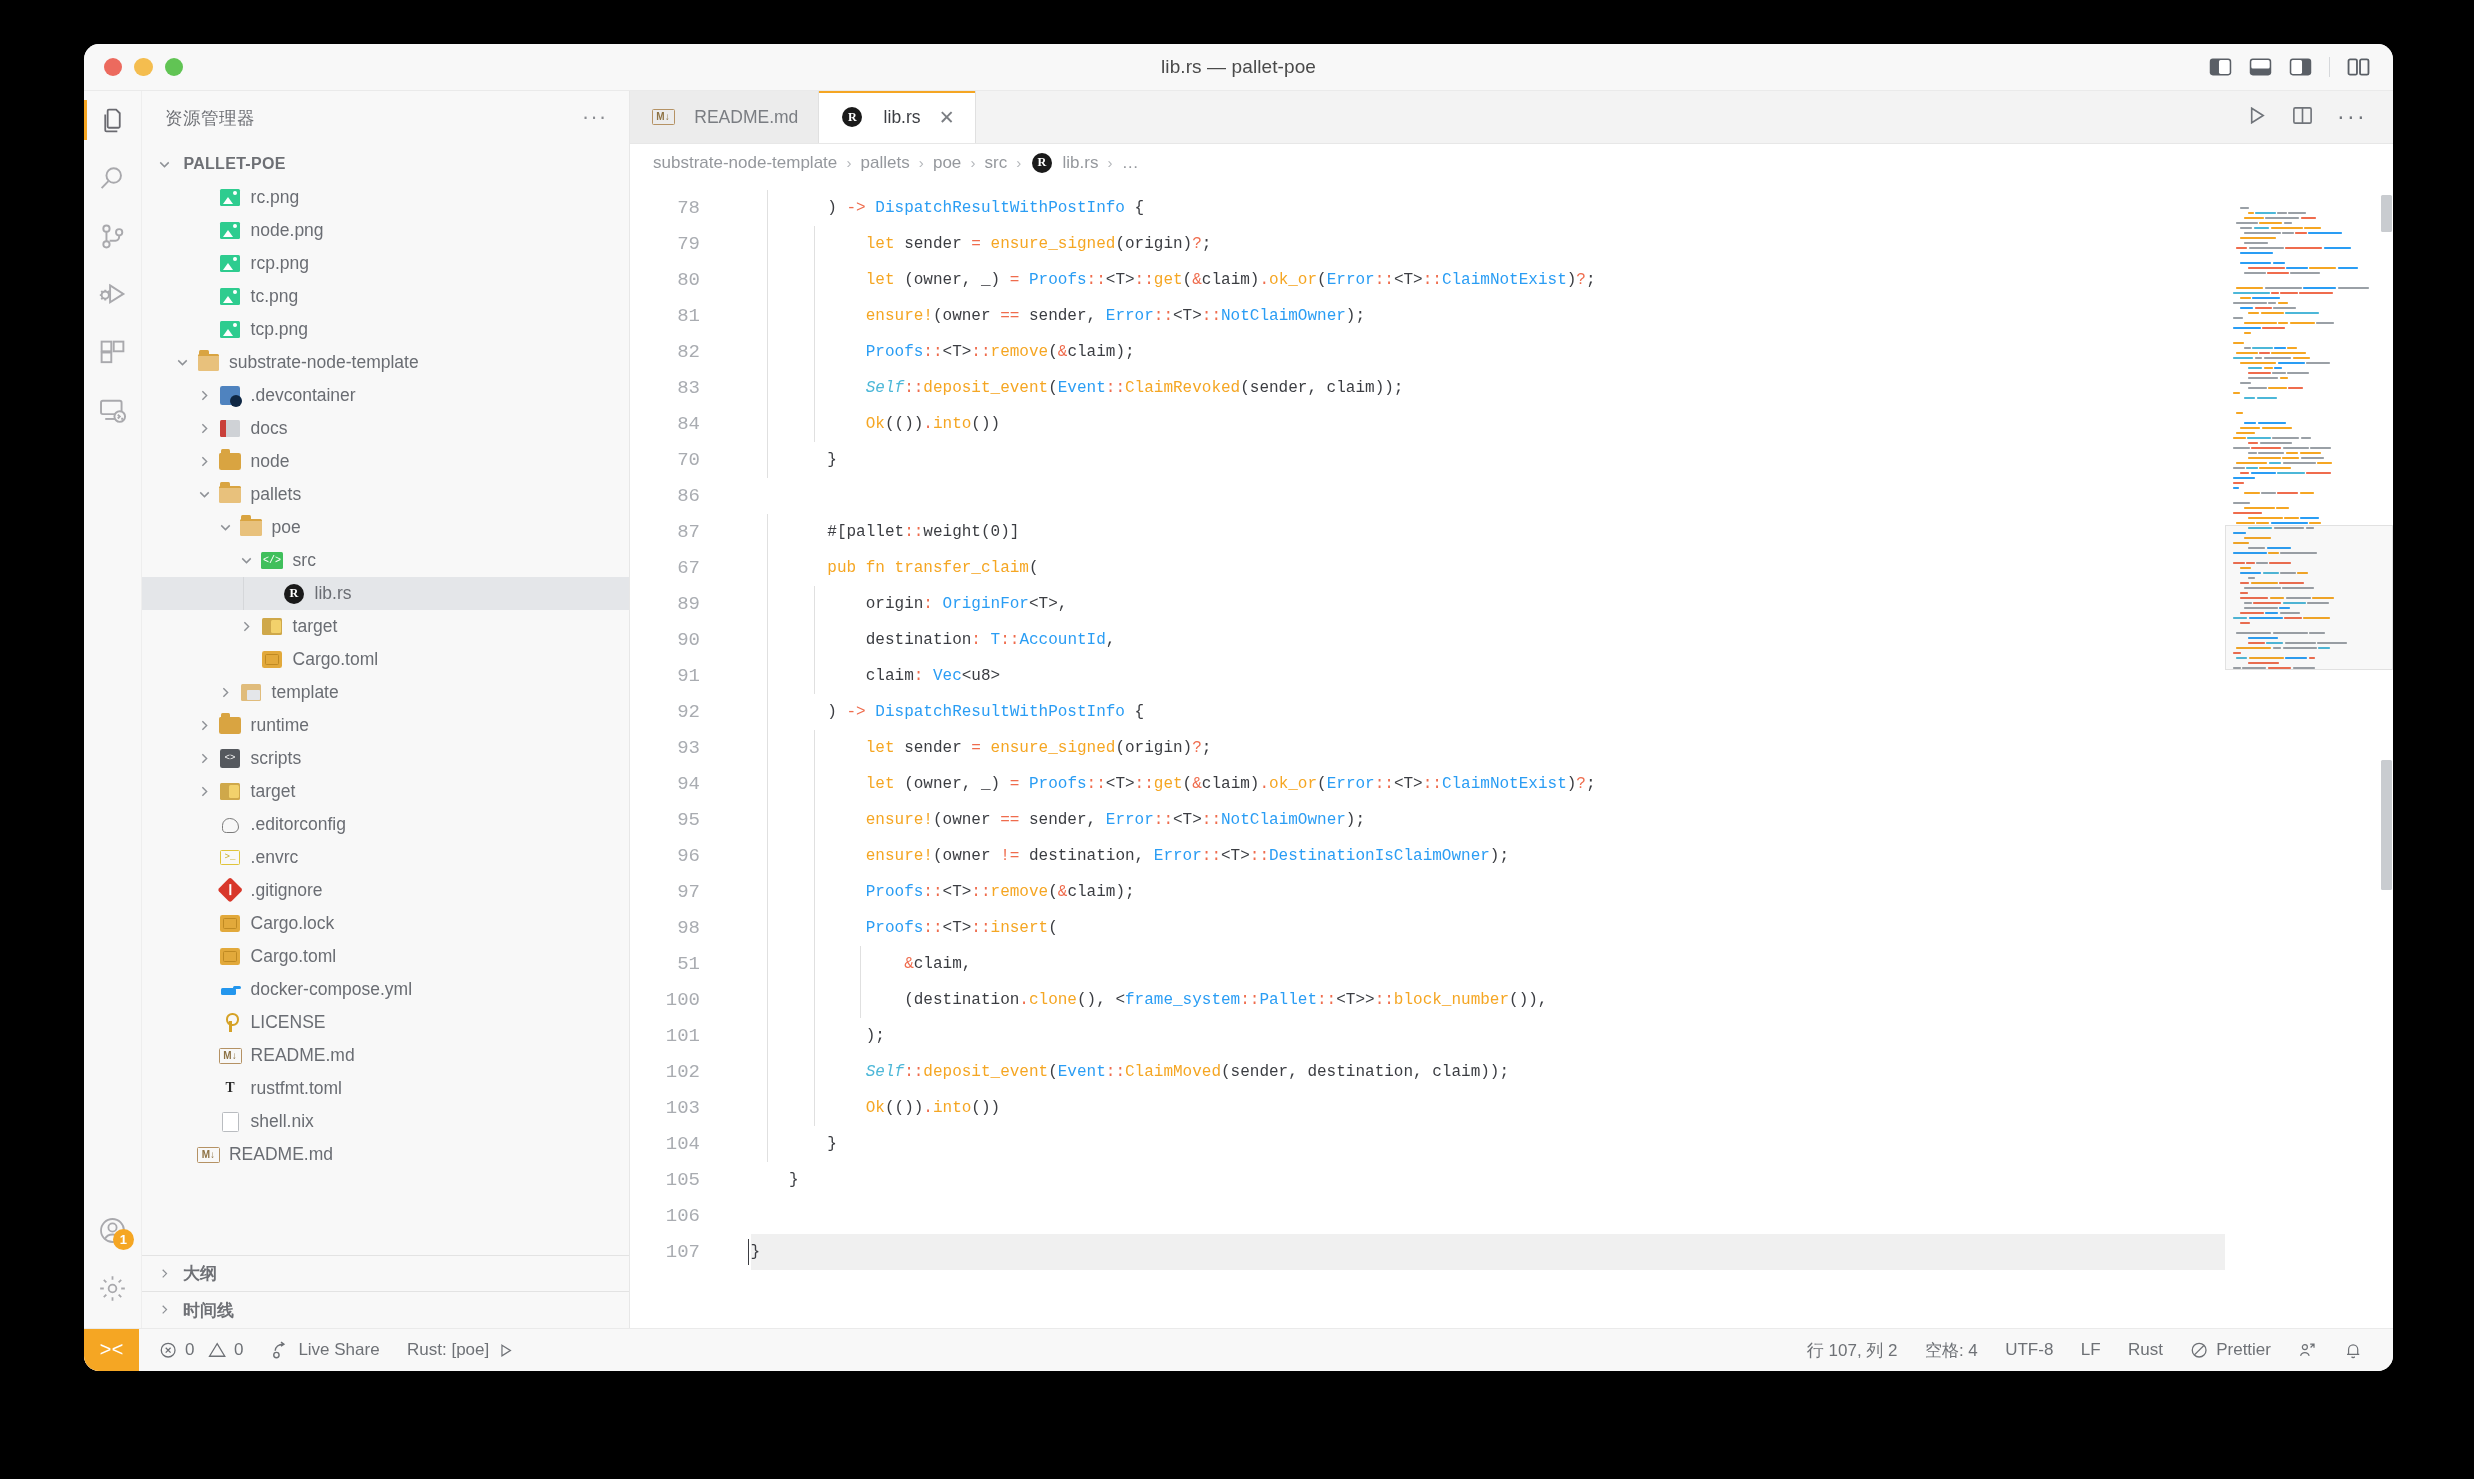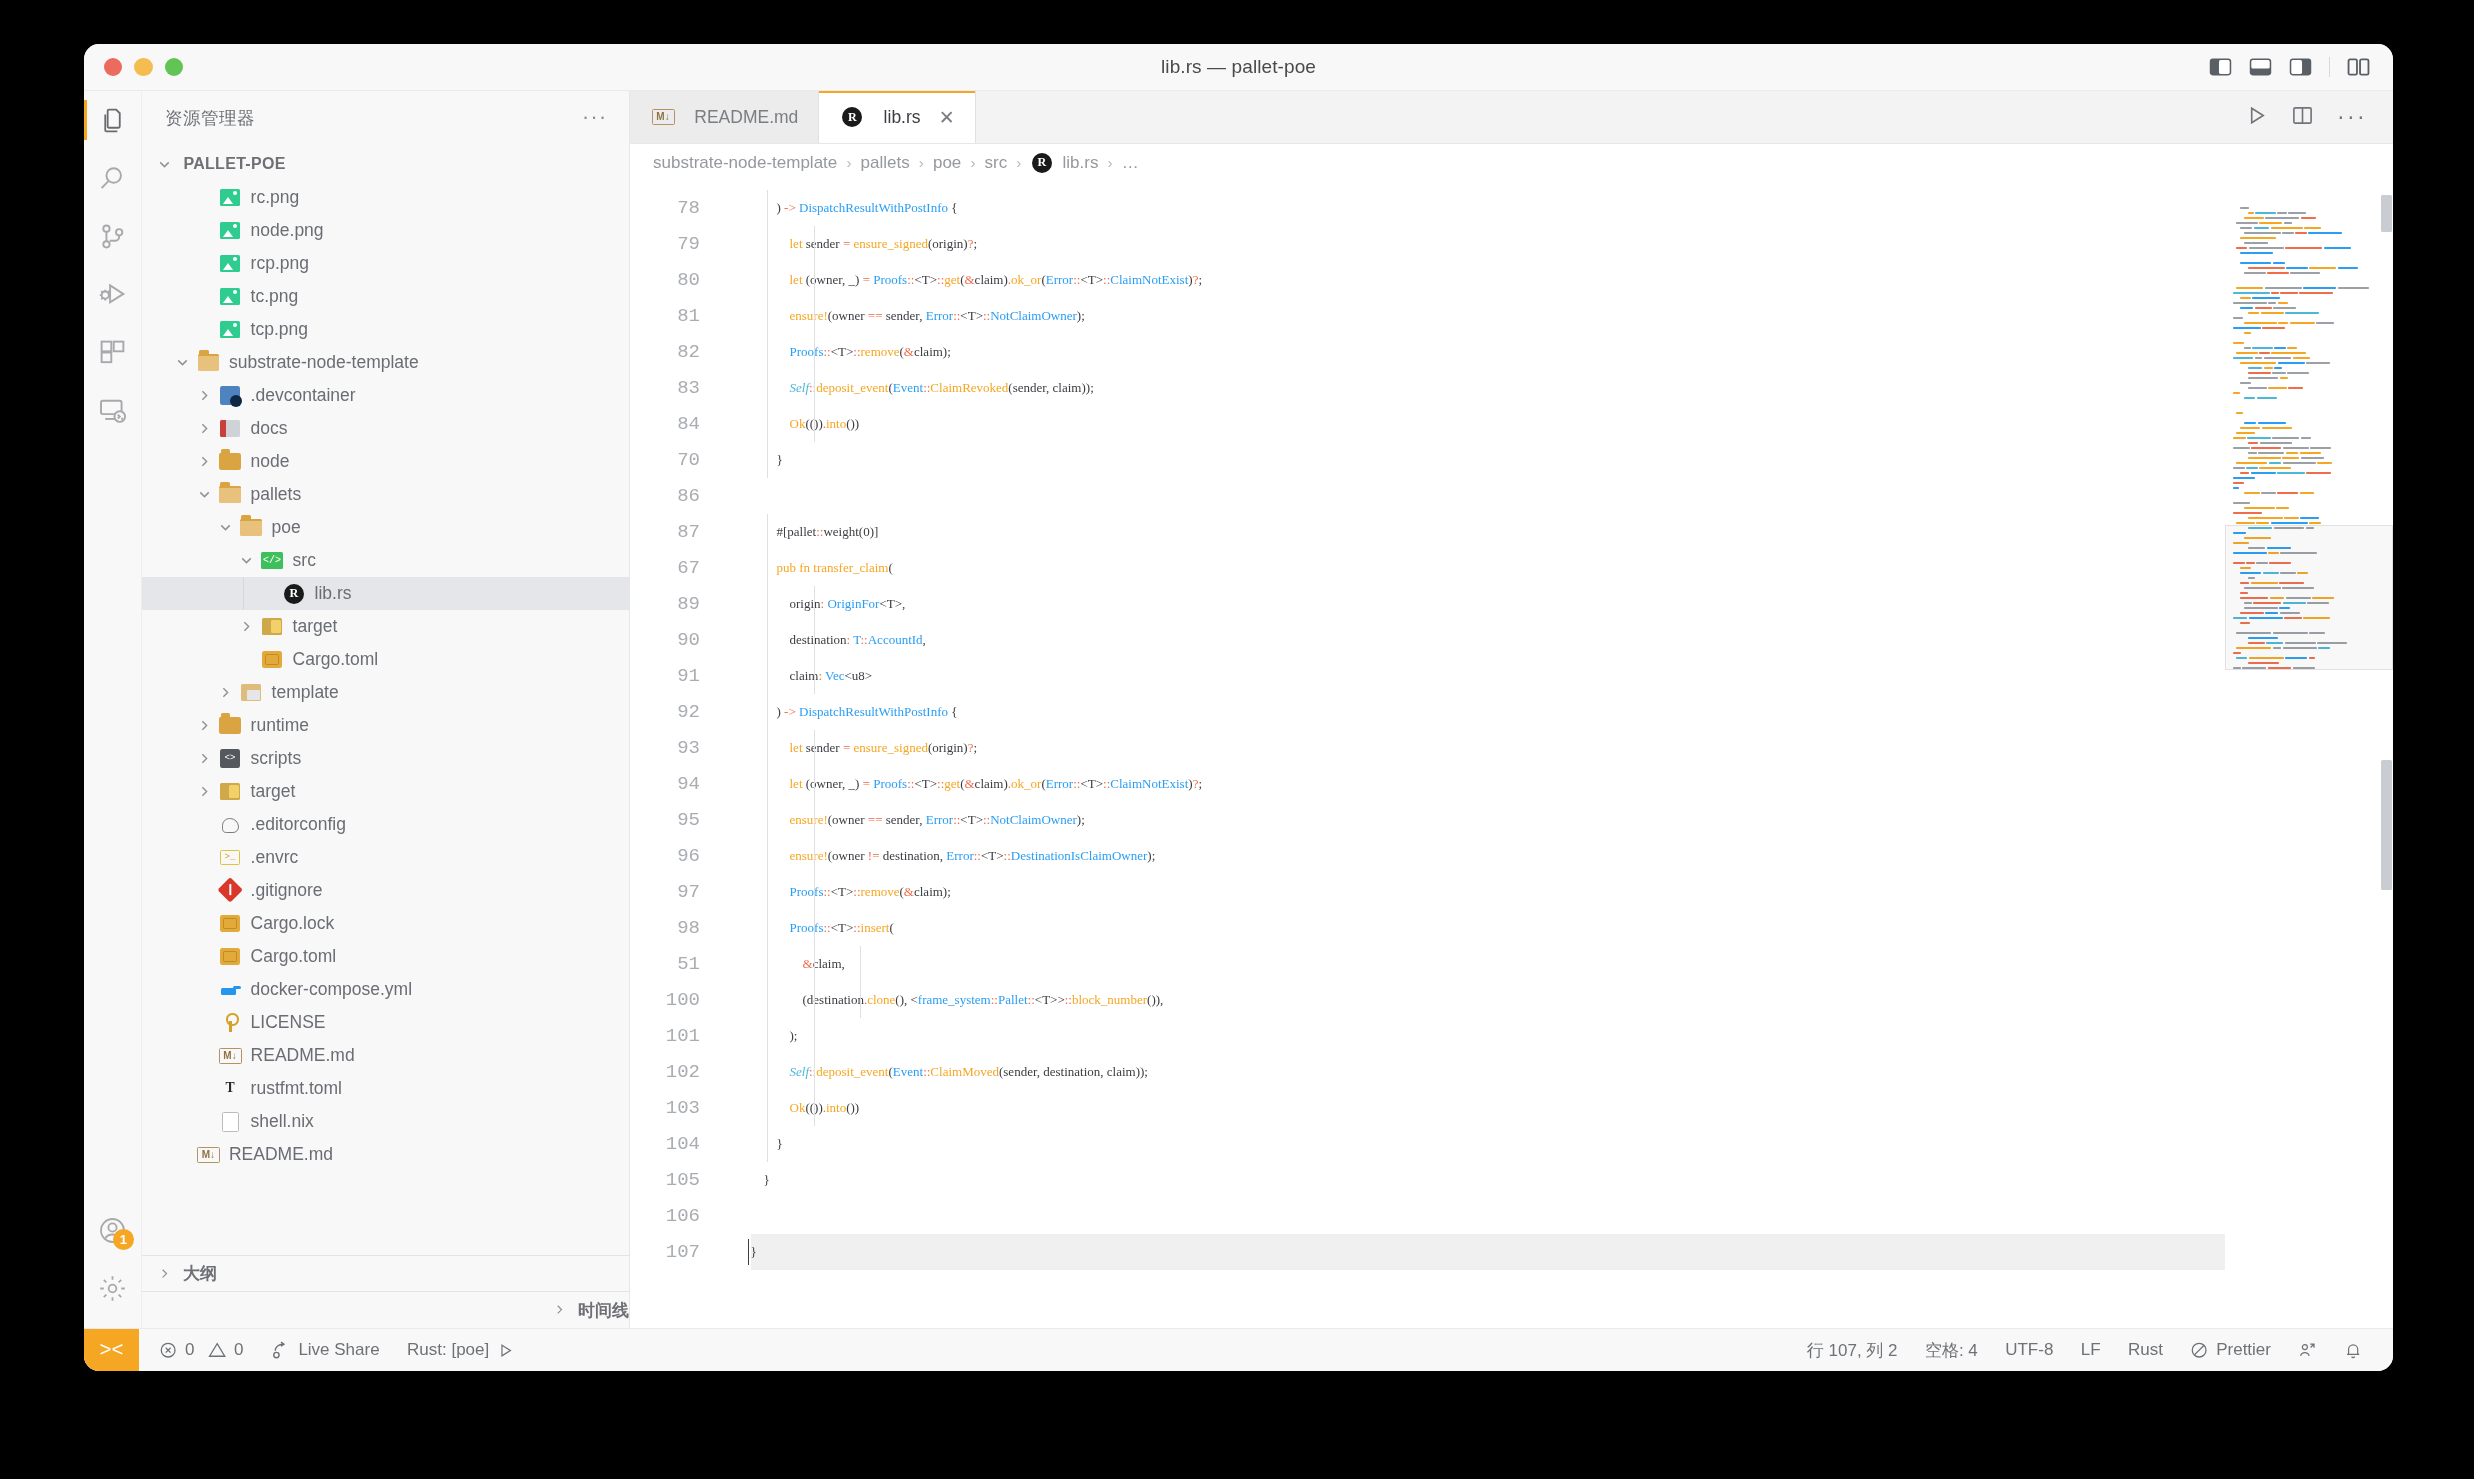--- a/index.html
+++ b/index.html
@@ -165,21 +165,21 @@
   .ic-md { width: 23px; height: 16px; border: 1.5px solid #b59264; border-radius: 1.5px; color: #8e7345; font-size: 10px; font-weight: 700; text-align: center; line-height: 13px; font-family: "Liberation Sans", sans-serif; }
   .ic-toml { width: 20px; height: 18.3px; color: #2b2b2b; font-size: 13.7px; font-weight: 700; text-align:center; line-height:18.3px; font-family:"Liberation Serif", serif; }
   .ic-plain { width: 17px; height: 20px; border: 1.5px solid #b9bcc0; border-radius: 1.5px; position: relative; background: #fff; }
 
   #sidebar-bottom { border-top: 0.8px solid #e3e3e3; }
   .panel-strip {
     height: 36px; display: flex; align-items: center;
     padding-left: 15.2px; font-size: 17px; font-weight: 700; color: #6e7075;
     border-bottom: 0.8px solid #e3e3e3;
   }
-  .panel-strip:last-child { border-bottom: none; justify-content: flex-end; }
+  .panel-strip:last-child { border-bottom: none; }
   .chev { margin-right: 10.7px; color: #8e9196; display:inline-flex; }
 
   
   #editor-group { flex: 1; display: flex; flex-direction: column; min-width: 0; background: #ffffff; }
 
   #tabs-row { height: 53px; min-height: 53px; background: #f3f3f3; display: flex; align-items: stretch; border-bottom: 0.8px solid #e7e7e7; }
   .tab {
     display: flex; align-items: center; gap: 10.7px;
     padding: 0 20px; font-size: 17.5px; color: #7a7d82;
     background: #ececec; border-right: 0.8px solid #e0e0e0;
@@ -206,22 +206,22 @@
     padding-top: 9.1px;
     text-align: right;
     font-family: "Liberation Mono", monospace;
     font-size: 19px; line-height: 36px;
     color: #a9acb1;
     user-select: none;
   }
   #code {
     flex: 1; min-width: 0;
     padding-top: 9.1px; padding-left: 30.5px;
-    font-family: Liberation Serif, serif;
-    font-size: 13px; line-height: 36px;
+    font-family: Liberation Mono, monospace;
+    font-size: 16px; line-height: 36px;
     color: #3b3d42;
     white-space: pre;
     overflow: hidden;
     position: relative;
   }
   .code-line { height: 36px; position: relative; }
   .code-line.current { background: #f0f0f0; }
 
   
   .t-kw      { color: #f5a623; }        

